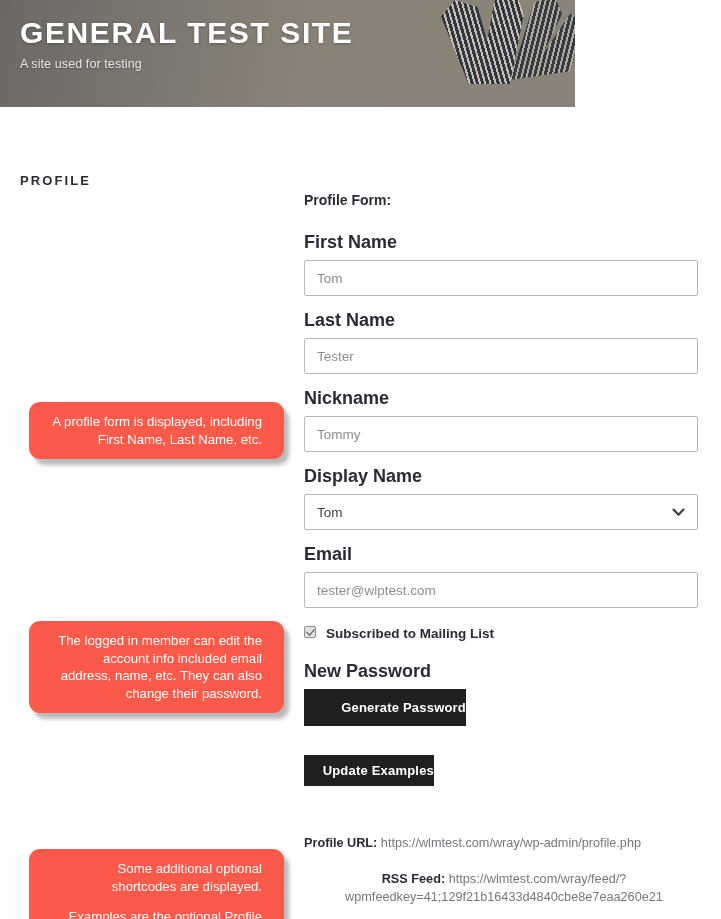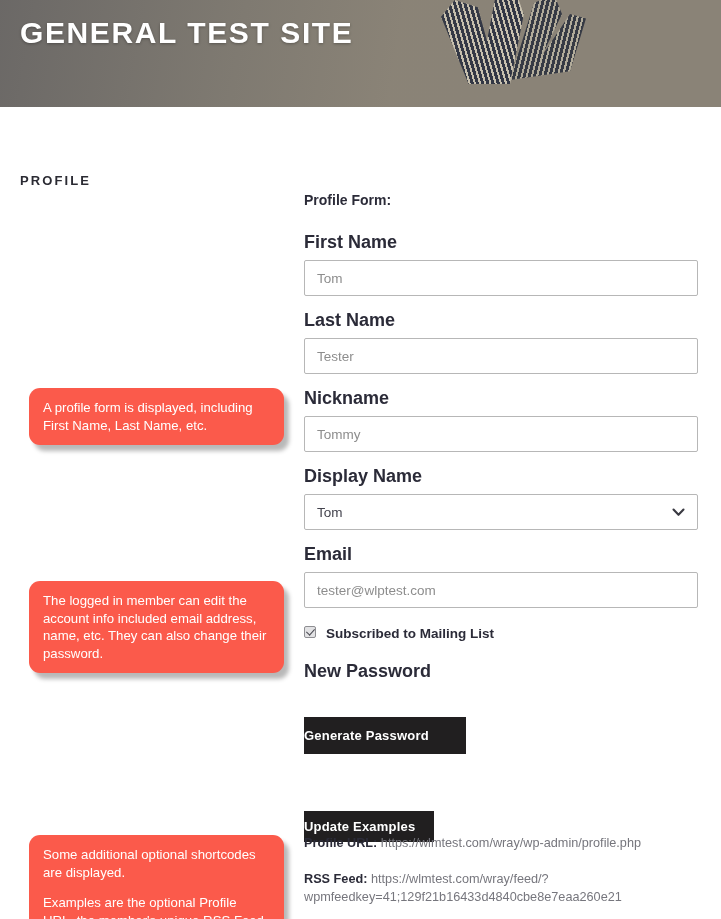--- a/index.html
+++ b/index.html
@@ -15,21 +15,21 @@
   .page {
     position: relative;
     width: 721px;
     height: 919px;
     background: #ffffff;
   }
 
   
   .site-header {
     position: relative;
-    width: 721px;
+    width: 575px;
     height: 107px;
     overflow: hidden;
     background: #8a8377;
   }
   .banner-photo {
     position: absolute;
     inset: 0;
     
     background:
       radial-gradient(ellipse 120px 58px at 487px 66px, #1d2230 0%, #252b3a 52%, rgba(40,46,60,0) 72%),
@@ -197,76 +197,77 @@
   .btn {
     display: inline-block;
     background: #211f20;
     color: #ffffff;
     border: none;
     font-family: "Liberation Sans", sans-serif;
     font-size: 13px;
     font-weight: bold;
     letter-spacing: 0.2px;
     cursor: pointer;
-    text-align: left;
-    margin-top: 28px;
+    text-align: right;
   }
   .btn-generate { width: 162px; height: 37px; margin-bottom: 15px; }
   .btn-update   { width: 130px; height: 31px; }
 
   
   .meta-list {
     position: absolute;
     left: 304px;
     top: 727px;
     width: 400px;
   }
   .meta-row {
     font-size: 12.7px;
     line-height: 1.42;
     color: #6f6f76;
     margin-bottom: 18px;
   }
-  .meta-row:last-child { margin-bottom: 0; }
+  .meta-row:last-child { margin-bottom: 0; text-align: center; }
   .meta-key {
     font-weight: bold;
     color: #2b2b38;
   }
   .meta-val { color: #76767d; }
 
   
   .callout {
     position: absolute;
     background: #fb5a4b;
     border-radius: 11px;
     color: #ffffff;
-    text-align: left;
+    text-align: right;
     font-size: 13.2px;
     line-height: 1.33;
-    padding: 11px 14px;
+    padding: 11px 22px;
     box-shadow: 5px 6px 4px rgba(0,0,0,0.28);
     box-sizing: border-box;
+    margin-top: 14px;
   }
   .callout p { margin: 0; }
   .callout p + p { margin-top: 13px; }
 
   #callout-1 { left: 29px; top: 281px; width: 255px; }
-  #callout-2 { left: 29px; top: 474px; width: 255px; }
+  #callout-2 { left: 29px; top: 500px; width: 255px; }
   #callout-3 { left: 29px; top: 728px; width: 255px; }
 </style>
 </head>
 <body>
 
 <div class="page">
 
   <header class="site-header">
     <div class="banner-photo"></div>
     <div class="banner-shade"></div>
     <div class="banner-text">
       <div class="site-title">GENERAL TEST SITE</div>
+      <div class="site-tagline">A site used for testing</div>
     </div>
   </header>
 
   <div class="content">
 
     <div class="page-title">PROFILE</div>
 
     <form class="form-col">
 
       <div class="form-heading">Profile Form:</div>

